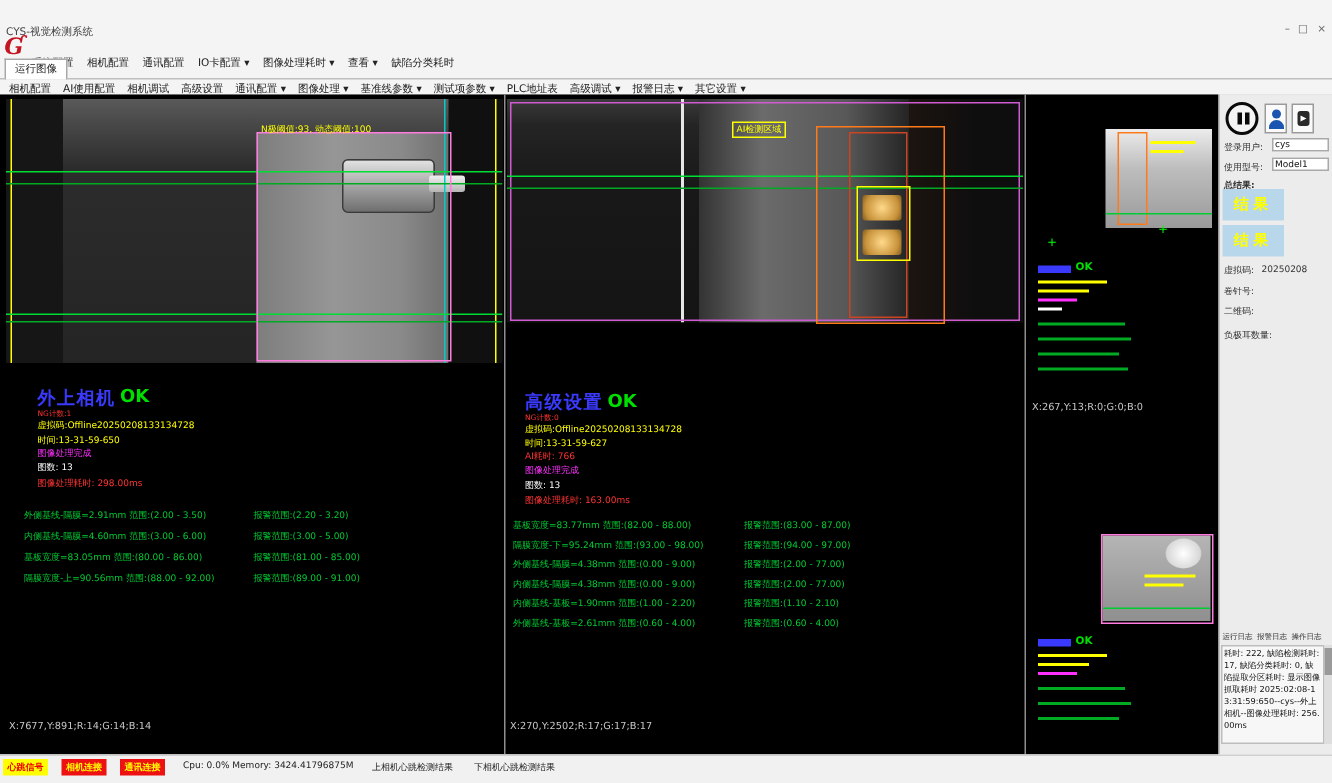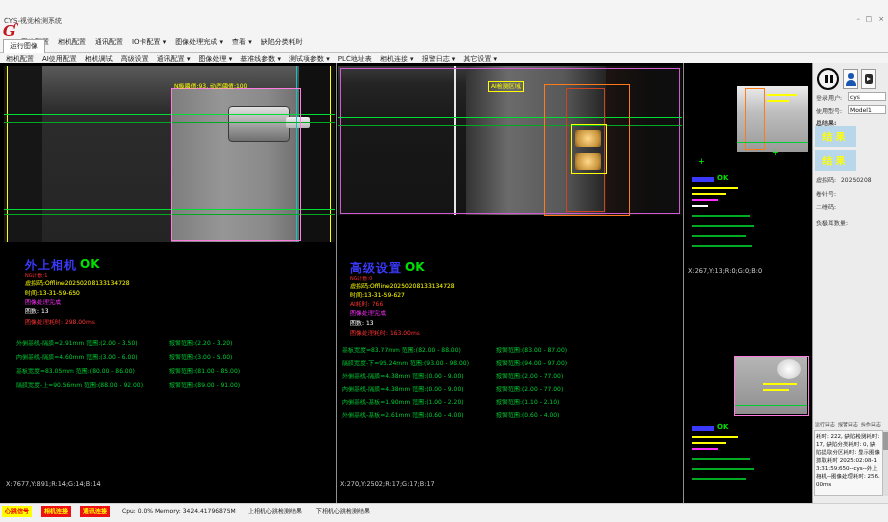--- a/index.html
+++ b/index.html
@@ -59,39 +59,39 @@
     <span class="abs winctl" style="right:28px;top:15px;">–</span>
     <span class="abs winctl" style="right:16px;top:15px;">□</span>
     <span class="abs winctl" style="right:4px;top:15px;">×</span>
 
     <span class="abs logo" style="left:3px;top:24px;">Ɠ</span>
     <div class="abs" style="left:21px;top:37px;display:flex;">
       <span class="menu-item">系统配置</span>
       <span class="menu-item">相机配置</span>
       <span class="menu-item">通讯配置</span>
       <span class="menu-item">IO卡配置 ▾</span>
-      <span class="menu-item">图像处理完成 ▾</span>
+      <span class="menu-item">图像处理耗时 ▾</span>
       <span class="menu-item">查看 ▾</span>
       <span class="menu-item">缺陷分类耗时</span>
     </div>
 
     <div class="tabline"></div>
     <div class="tab">运行图像</div>
 
     <div class="abs" style="left:6px;top:54px;display:flex;">
       <span class="tool-item">相机配置</span>
       <span class="tool-item">AI使用配置</span>
       <span class="tool-item">相机调试</span>
       <span class="tool-item">高级设置</span>
       <span class="tool-item">通讯配置 ▾</span>
       <span class="tool-item">图像处理 ▾</span>
       <span class="tool-item">基准线参数 ▾</span>
       <span class="tool-item">测试项参数 ▾</span>
       <span class="tool-item">PLC地址表</span>
-      <span class="tool-item">相机连接 ▾</span>
+      <span class="tool-item">高级调试 ▾</span>
       <span class="tool-item">报警日志 ▾</span>
       <span class="tool-item">其它设置 ▾</span>
     </div>
   </div>
 
   <div id="main">
 
     <div class="panel" style="left:4px;width:331px;">
       <div class="img" style="left:0;top:3px;width:331px;height:176px;background:linear-gradient(180deg,#5a5a5a 0%,#474747 10%,#2c2c2c 26%,#242424 100%);">
         <div class="abs" style="left:0;top:0;width:38px;height:176px;background:#161616;"></div>

